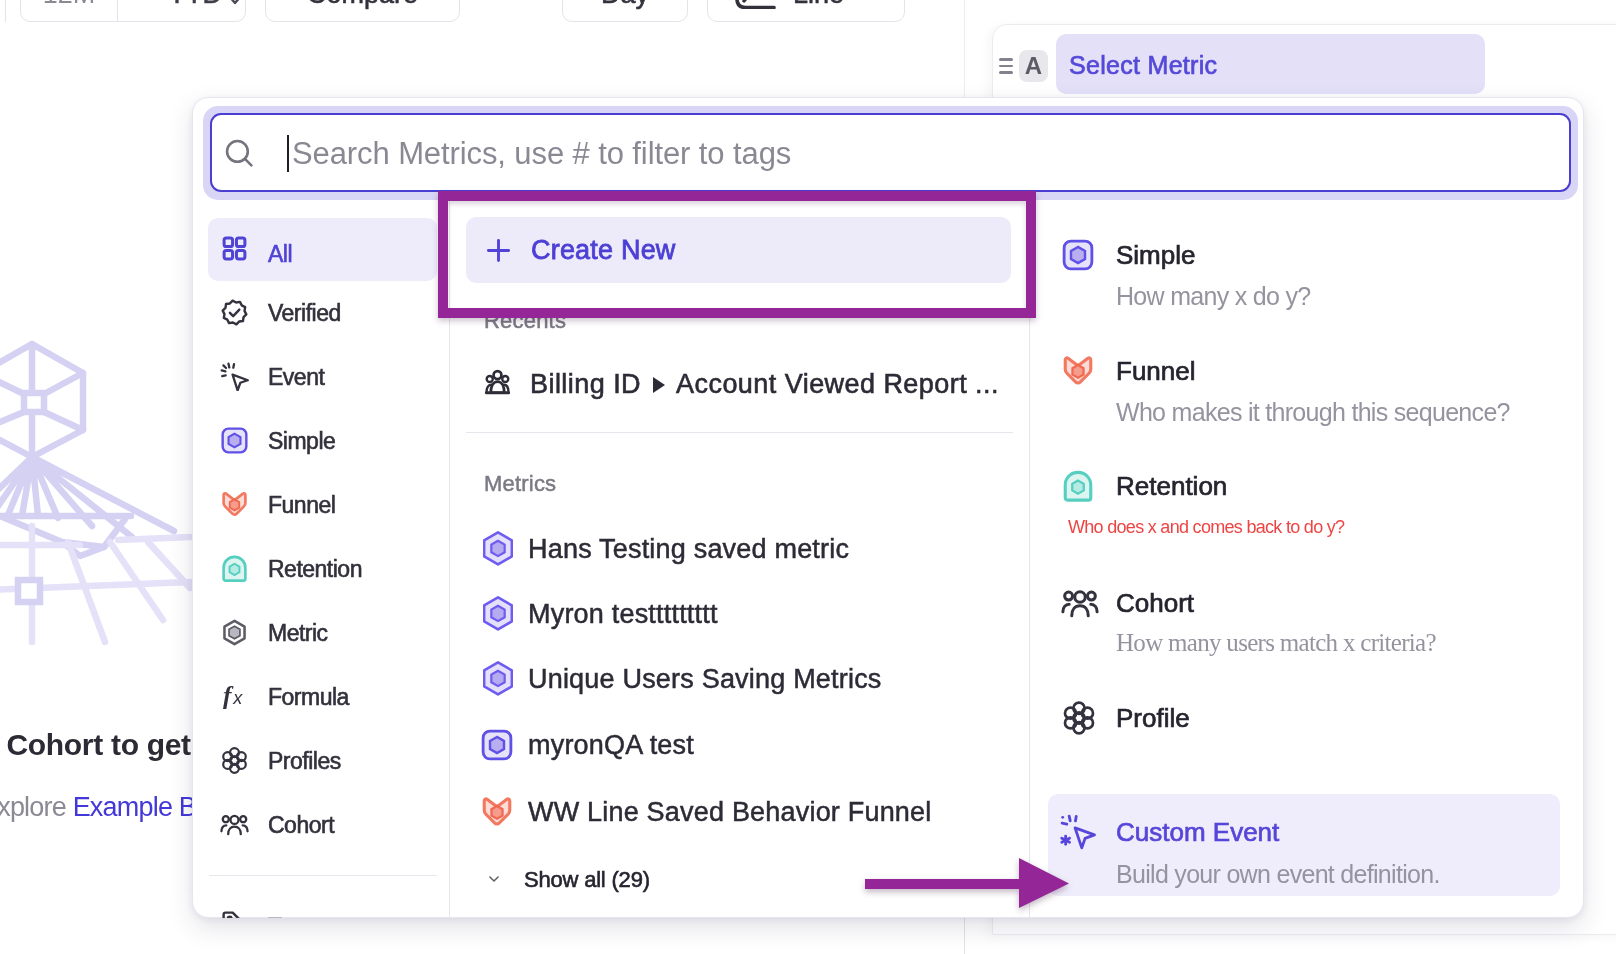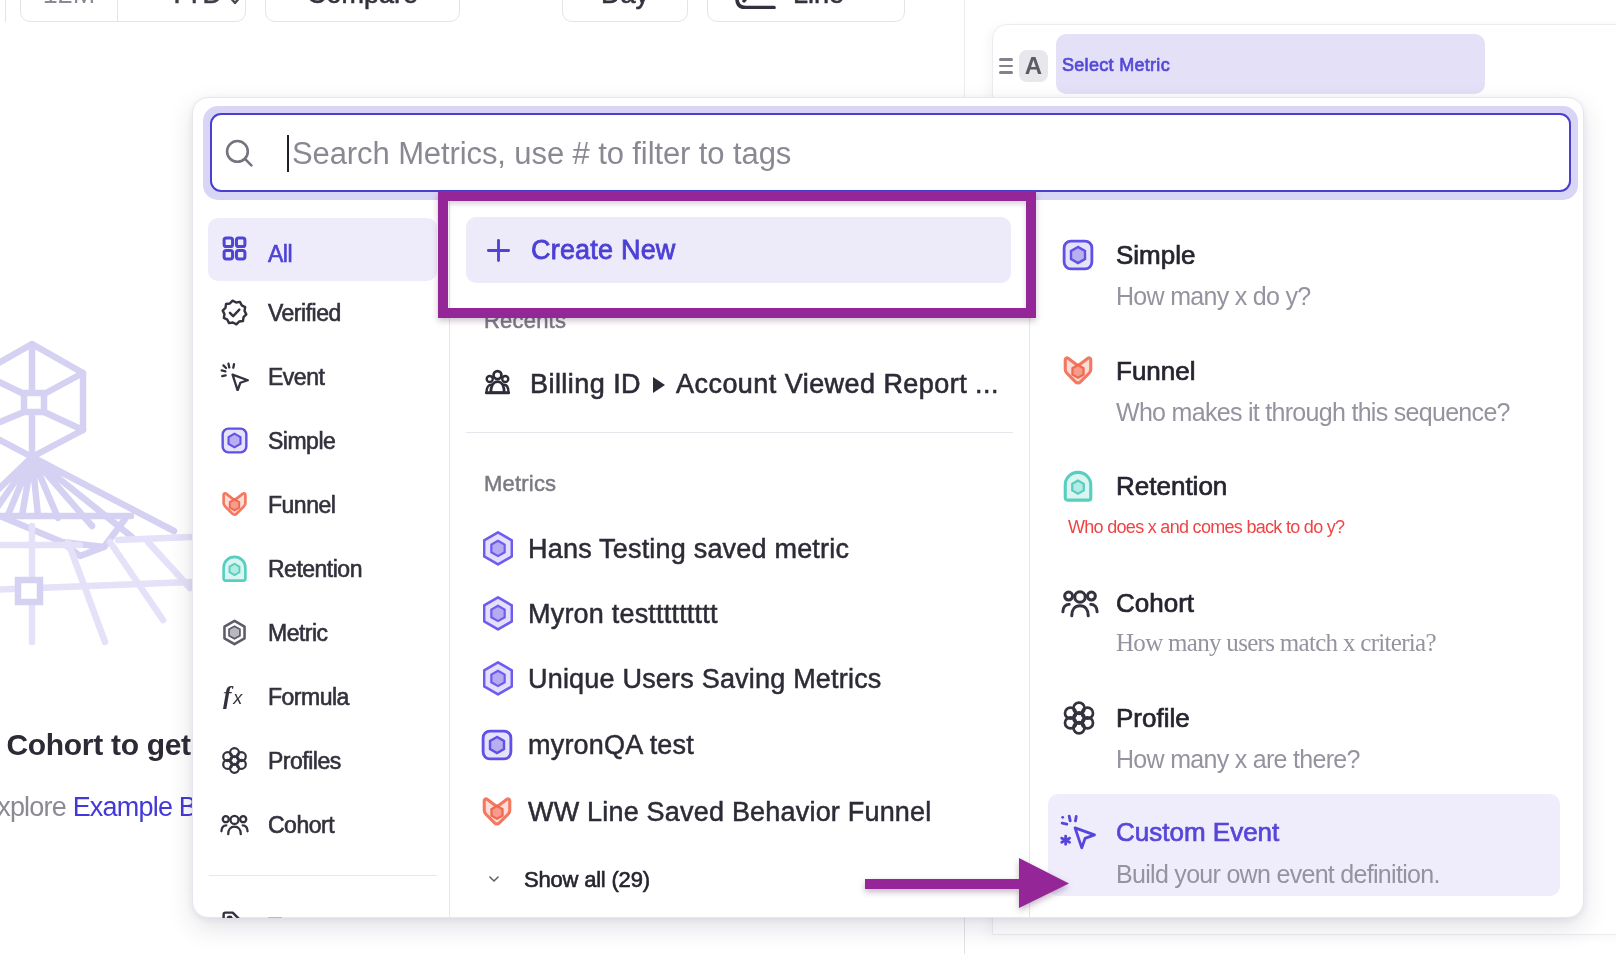--- a/index.html
+++ b/index.html
@@ -29,21 +29,21 @@
   </svg>
   <div class="abs" style="left:85px; top:0; width:110px; height:53px; line-height:53px; text-align:left; font-size:27px; color:#32313c; -webkit-text-stroke:0.6px #32313c;">Line</div>
 </div>
 <div class="abs" style="left:964px; top:0; width:1px; height:97px; background:#ececf0;"></div>
 <div class="abs" style="left:964px; top:918px; width:1px; height:36px; background:#e3e2e8;"></div>
 <div class="abs" style="left:992px; top:24px; width:660px; height:911px; background:#fff; border:1px solid #ececf0; border-radius:15px 0 0 0; box-shadow:-4px 2px 10px rgba(40,35,80,0.04);">
   <div class="abs" style="left:6px; top:33px; width:14px; height:2.5px; background:#83818d; border-radius:2px;"></div>
   <div class="abs" style="left:6px; top:39.5px; width:14px; height:2.5px; background:#83818d; border-radius:2px;"></div>
   <div class="abs" style="left:6px; top:46px; width:14px; height:2.5px; background:#83818d; border-radius:2px;"></div>
   <div class="abs" style="left:26px; top:25px; width:29px; height:32px; background:#e8e7ec; border-radius:8px; text-align:center; line-height:32px; font-size:24px; font-weight:bold; color:#5c5b66;">A</div>
-  <div class="abs" style="left:63px; top:9px; width:429px; height:60px; background:#e3e0f8; border-radius:10px; line-height:63px; padding-left:6px; font-size:18px; color:#5549d8; -webkit-text-stroke:0.7px #5549d8; letter-spacing:0.3px;">Select Metric</div>
+  <div class="abs" style="left:63px; top:9px; width:429px; height:60px; background:#e3e0f8; border-radius:10px; line-height:63px; padding-left:13px; font-size:25px; color:#5549d8; -webkit-text-stroke:0.7px #5549d8; letter-spacing:0.3px;">Select Metric</div>
 </div>
 <svg class="abs" style="left:0; top:330px;" width="195" height="330" viewBox="0 0 195 330">
   <g fill="none" stroke="#d5d1f3" stroke-width="6.5" stroke-linecap="round" stroke-linejoin="round">
     <path d="M32 14 L83 43 L83 100 L32 127 L-19 100 L-19 43 Z"></path>
     <path d="M32 14 L32 64 M83 43 L44 64 M83 100 L44 82 M32 127 L32 80 M-19 100 L24 82 M-19 43 L24 64"></path>
     <rect x="24" y="63" width="20" height="19" fill="#fff"></rect>
     <path d="M32 127 L-18 175 M32 127 L-6 182 M32 127 L8 185 M32 127 L22 186 M32 127 L38 186 M32 127 L58 188 M32 127 L92 196 M32 127 L132 207 M32 127 L174 201"></path>
     <path d="M-10 186 L131 186"></path>
     <path d="M0 186 L62 212 L104 217 L125 189 M62 212 L80 226 L104 217"></path>
   </g>
@@ -230,21 +230,20 @@
 <svg class="abs" style="left:869px; top:603px;" width="36" height="36" viewBox="0 0 24 24">
         <circle cx="12" cy="12" r="3.7" fill="none" stroke="#33323e" stroke-width="1.8"></circle>
         <circle cx="12.00" cy="18.50" r="3.7" fill="none" stroke="#33323e" stroke-width="1.8"></circle>
         <circle cx="6.37" cy="15.25" r="3.7" fill="none" stroke="#33323e" stroke-width="1.8"></circle>
         <circle cx="6.37" cy="8.75" r="3.7" fill="none" stroke="#33323e" stroke-width="1.8"></circle>
         <circle cx="12.00" cy="5.50" r="3.7" fill="none" stroke="#33323e" stroke-width="1.8"></circle>
         <circle cx="17.63" cy="8.75" r="3.7" fill="none" stroke="#33323e" stroke-width="1.8"></circle>
         <circle cx="17.63" cy="15.25" r="3.7" fill="none" stroke="#33323e" stroke-width="1.8"></circle>
       </svg>
 <div class="abs" style="left:924px; top:602.5px; height:37px; line-height:37px; font-size:26px; color:#26242f; -webkit-text-stroke:0.7px #26242f; white-space:nowrap; ">Profile</div>
-<div class="abs" style="left:924px; top:644.0px; height:36px; line-height:36px; font-size:25px; color:#95939f; letter-spacing:-0.7px; white-space:nowrap; ">How many x are there?</div>
 <svg class="abs" style="left:866px; top:715px;" width="40" height="40" viewBox="0 0 34 34">
         <path d="M14.5 13.5 L31 19.5 L23 22.4 L20.2 30.5 Z" fill="none" stroke="#5646db" stroke-width="2.4" stroke-linejoin="round"></path>
         <g stroke="#5646db" stroke-width="2.4" stroke-linecap="round">
           <path d="M9.5 3.5 L10.4 7.5"></path>
           <path d="M3.5 9.5 L7.5 10.4"></path>
           <path d="M15.5 3.8 L14.8 7.6"></path>
           <path d="M6.5 20.5 L6.5 27.5"></path>
           <path d="M3.2 22.3 L9.8 25.7"></path>
           <path d="M3.2 25.7 L9.8 22.3"></path>
         </g>

